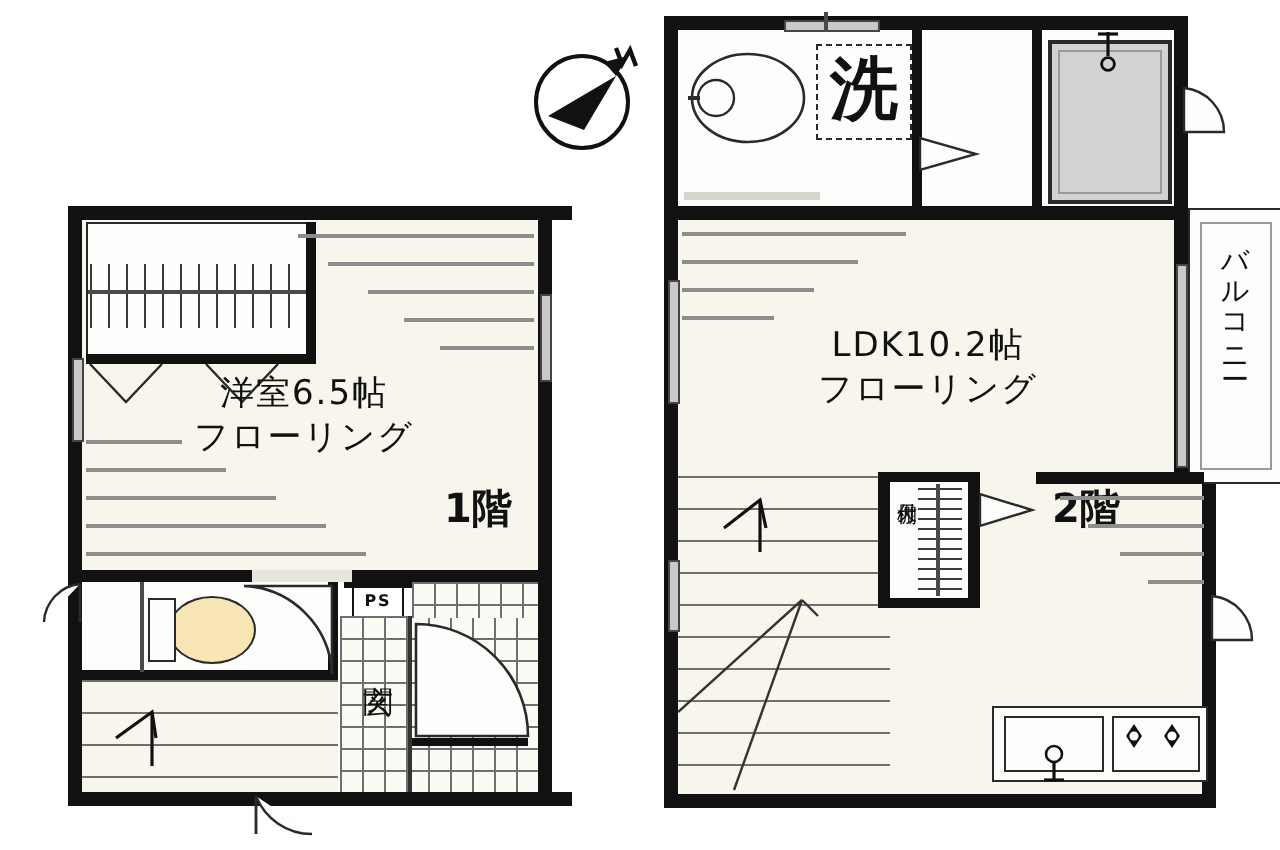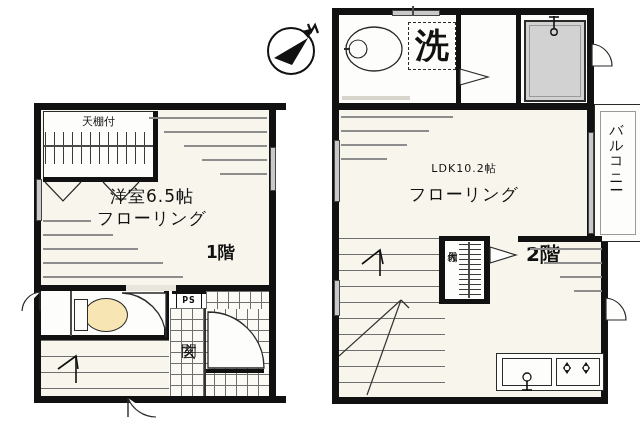--- a/index.html
+++ b/index.html
@@ -99,21 +99,20 @@
   <div class="abs" style="left:34px; top:103px; width:252px; height:300px;">
 
     <div class="abs wall" style="left:0; top:0; width:252px; height:7px;"></div>
     <div class="abs wall" style="left:0; top:0; width:7px; height:300px;"></div>
     <div class="abs wall" style="left:235px; top:0; width:7px; height:300px;"></div>
     <div class="abs wall" style="left:0; top:293px; width:252px; height:7px;"></div>
 
     <div class="abs floor" style="left:7px; top:7px; width:228px; height:177px;"></div>
 
     <div class="abs floor-w" style="left:9px; top:8px; width:111px; height:68px; border:1px solid #2a2a2a;"></div>
-    <div class="abs" style="left:9px; top:11px; width:111px; font-size:11px; text-align:center; color:#111;">天棚付</div>
     <div class="abs closet-bars" style="left:11px; top:29px; width:107px; height:32px;"></div>
     <div class="abs thinline" style="left:10px; top:42px; width:109px; height:2px;"></div>
     <div class="abs wall" style="left:119px; top:8px; width:5px; height:70px;"></div>
     <div class="abs wall" style="left:9px; top:74px; width:115px; height:5px;"></div>
 
     <svg class="abs" style="left:9px; top:78px;" width="114" height="22" viewBox="0 0 114 22">
       <polyline points="2,1 20,20 38,1" fill="none" stroke="#2a2a2a" stroke-width="1.2"></polyline>
       <polyline points="60,1 78,20 96,1" fill="none" stroke="#2a2a2a" stroke-width="1.2"></polyline>
     </svg>
 
@@ -129,21 +128,21 @@
     <div class="abs greyline" style="left:9px; top:159px; width:120px; height:2px;"></div>
     <div class="abs greyline" style="left:9px; top:173px; width:140px; height:2px;"></div>
 
     <div class="abs" style="left:2px; top:76px; width:4px; height:40px; background:#c9c9c9; border:1px solid #444;"></div>
 
     <div class="abs" style="left:236px; top:44px; width:4px; height:42px; background:#c9c9c9; border:1px solid #444;"></div>
 
     <div class="abs room-lbl" style="left:38px; top:82px; width:160px; font-size:17px; letter-spacing:1px;">洋室6.5帖</div>
     <div class="abs room-lbl" style="left:38px; top:104px; width:160px; font-size:17px; letter-spacing:1px;">フローリング</div>
 
-    <div class="abs floor-tag" style="left:172px; top:138px; font-size:17px;">1階</div>
+    <div class="abs floor-tag" style="left:188px; top:138px; font-size:20px;">1階</div>
 
     <div class="abs wall" style="left:0; top:182px; width:242px; height:6px;"></div>
     <div class="abs hatch-tb" style="left:150px; top:182px; width:62px; height:6px;"></div>
     <div class="abs" style="left:92px; top:182px; width:50px; height:6px; background:#e8e6dc;"></div>
 
     <div class="abs floor-w" style="left:7px; top:188px; width:128px; height:48px;"></div>
     <div class="abs wall" style="left:130px; top:188px; width:5px; height:48px;"></div>
     <div class="abs wall" style="left:7px; top:232px; width:128px; height:5px;"></div>
     <div class="abs thinline" style="left:36px; top:188px; width:2px; height:45px;"></div>
 
@@ -239,21 +238,21 @@
     <div class="abs floor" style="left:7px; top:230px; width:262px; height:159px;"></div>
 
     <div class="abs greyline" style="left:9px; top:108px; width:112px; height:2px;"></div>
     <div class="abs greyline" style="left:9px; top:122px; width:88px; height:2px;"></div>
     <div class="abs greyline" style="left:9px; top:136px; width:66px; height:2px;"></div>
     <div class="abs greyline" style="left:9px; top:150px; width:46px; height:2px;"></div>
 
     <div class="abs" style="left:2px; top:132px; width:4px; height:60px; background:#c9c9c9; border:1px solid #444;"></div>
     <div class="abs" style="left:256px; top:124px; width:4px; height:100px; background:#c9c9c9; border:1px solid #444;"></div>
 
-    <div class="abs room-lbl" style="left:42px; top:153px; width:180px; font-size:11px; letter-spacing:1px;">LDK10.2帖</div>
+    <div class="abs room-lbl" style="left:42px; top:153px; width:180px; font-size:17px; letter-spacing:1px;">LDK10.2帖</div>
     <div class="abs room-lbl" style="left:42px; top:175px; width:180px; font-size:17px; letter-spacing:1px;">フローリング</div>
 
     <div class="abs floor-tag" style="left:194px; top:233px; font-size:20px;">2階</div>
 
     <div class="abs floor-w" style="left:262px; top:96px; width:46px; height:136px; border:1px solid #2a2a2a;"></div>
     <div class="abs" style="left:268px; top:103px; width:34px; height:122px; border:1px solid #9a9a9a; background:#fdfdfb;"></div>
     <div class="abs vert" style="left:276px; top:106px; font-size:14px; letter-spacing:1px;">バルコニー</div>
 
     <div class="abs stair" style="left:7px; top:230px; width:106px; height:159px;"></div>
     <svg class="abs" style="left:18px; top:238px;" width="56" height="34" viewBox="0 0 56 34">

